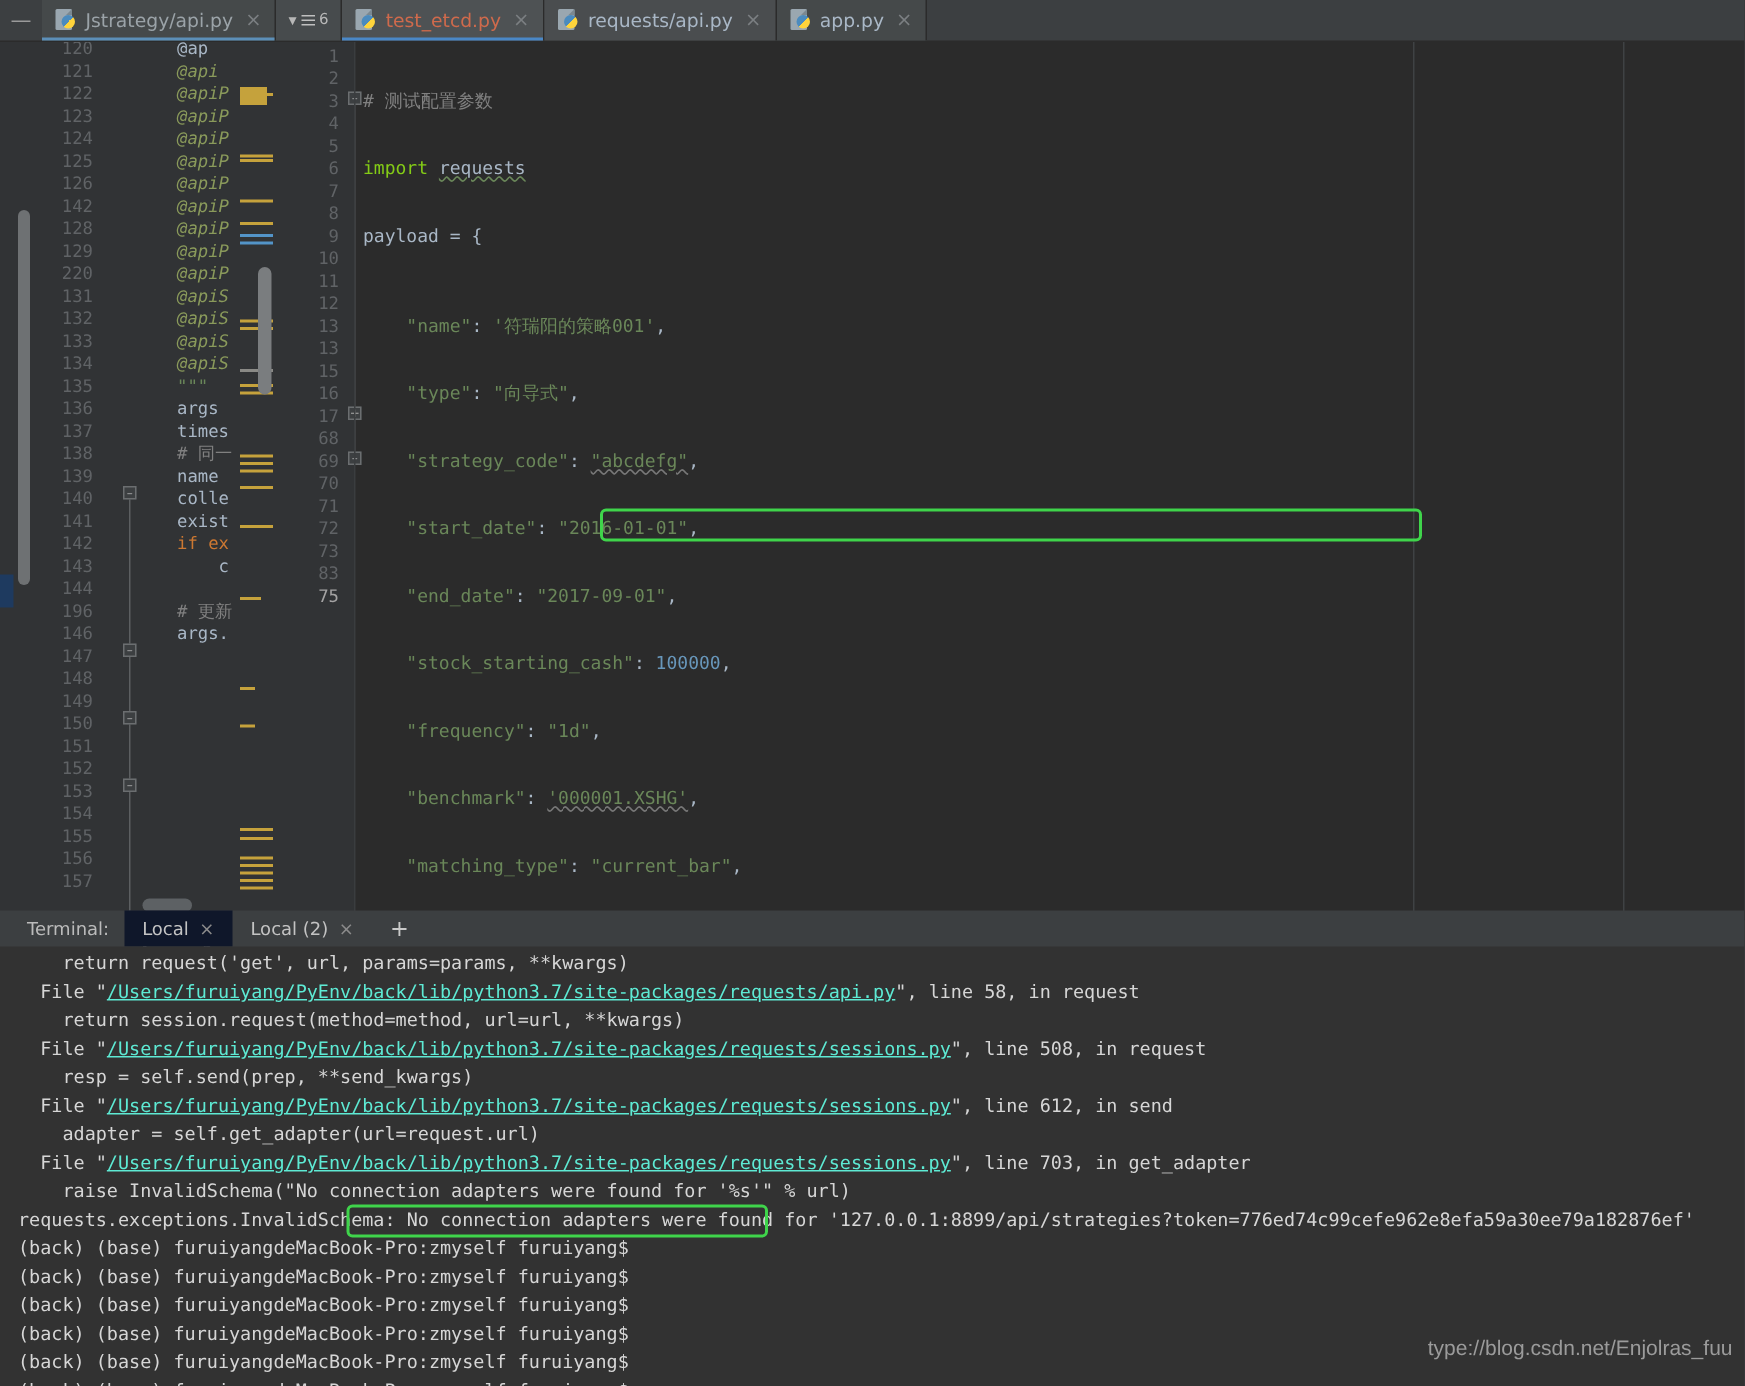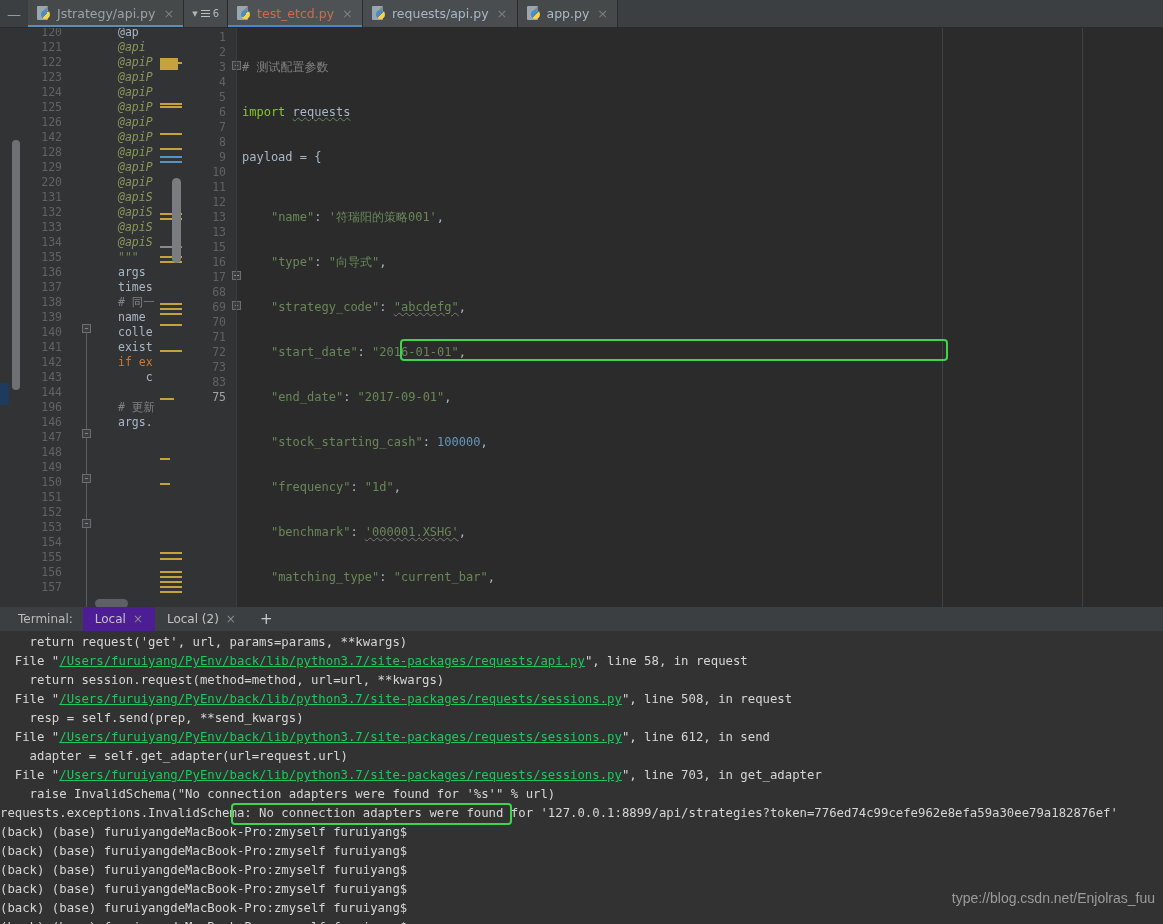--- a/index.html
+++ b/index.html
@@ -167,33 +167,33 @@
   
   .termbar {
     position:absolute; left:0; top:607px; width:1163px; height:24px;
     background:#3c3f41; display:flex; align-items:center; font-size:12px; color:#bbbbbb;
   }
   .termbar .lbl { padding:0 10px 0 6px;margin-left:12px; }
   .termtab {
     display:flex; align-items:center; gap:7px; padding:0 12px; height:24px;
     font-size:12px; color:#c3c3c3;
   }
-  .termtab.active { background:#4c1d95;text-align:right; }
+  .termtab.active { background:#0f172a;text-align:right; }
   .termtab .x { color:#8b8b8b; font-size:12px; }
   .termplus { padding:0 12px; color:#c9c9c9; font-size:15px; line-height:1; }
 
   .terminal {
     position:absolute; left:0; top:631px; width:1163px; height:293px;
     background:#323232; overflow:hidden;
     font-family:"DejaVu Sans Mono","Liberation Mono",monospace;
     font-size:12.3px; line-height:19px; color:#d6d6d6;
     padding:2px 0 0 0; white-space:pre;
   }
-  .terminal .tline { height:19px; padding-left:0; }
-  .terminal a.path { color:#22c55e; text-decoration:underline; }
+  .terminal .tline { height:19px; padding-left:12px; }
+  .terminal a.path { color:#5eead4; text-decoration:underline; }
   .watermark {
     position:absolute; right:8px; bottom:18px;
     color:#9b9b9b; font-size:14px;
     font-family:"Liberation Sans", sans-serif;
   }
   .greenbox2 {
     position:absolute; border:2px solid #3fd44b; border-radius:4px; pointer-events:none;
   }
 </style>
 </head>

